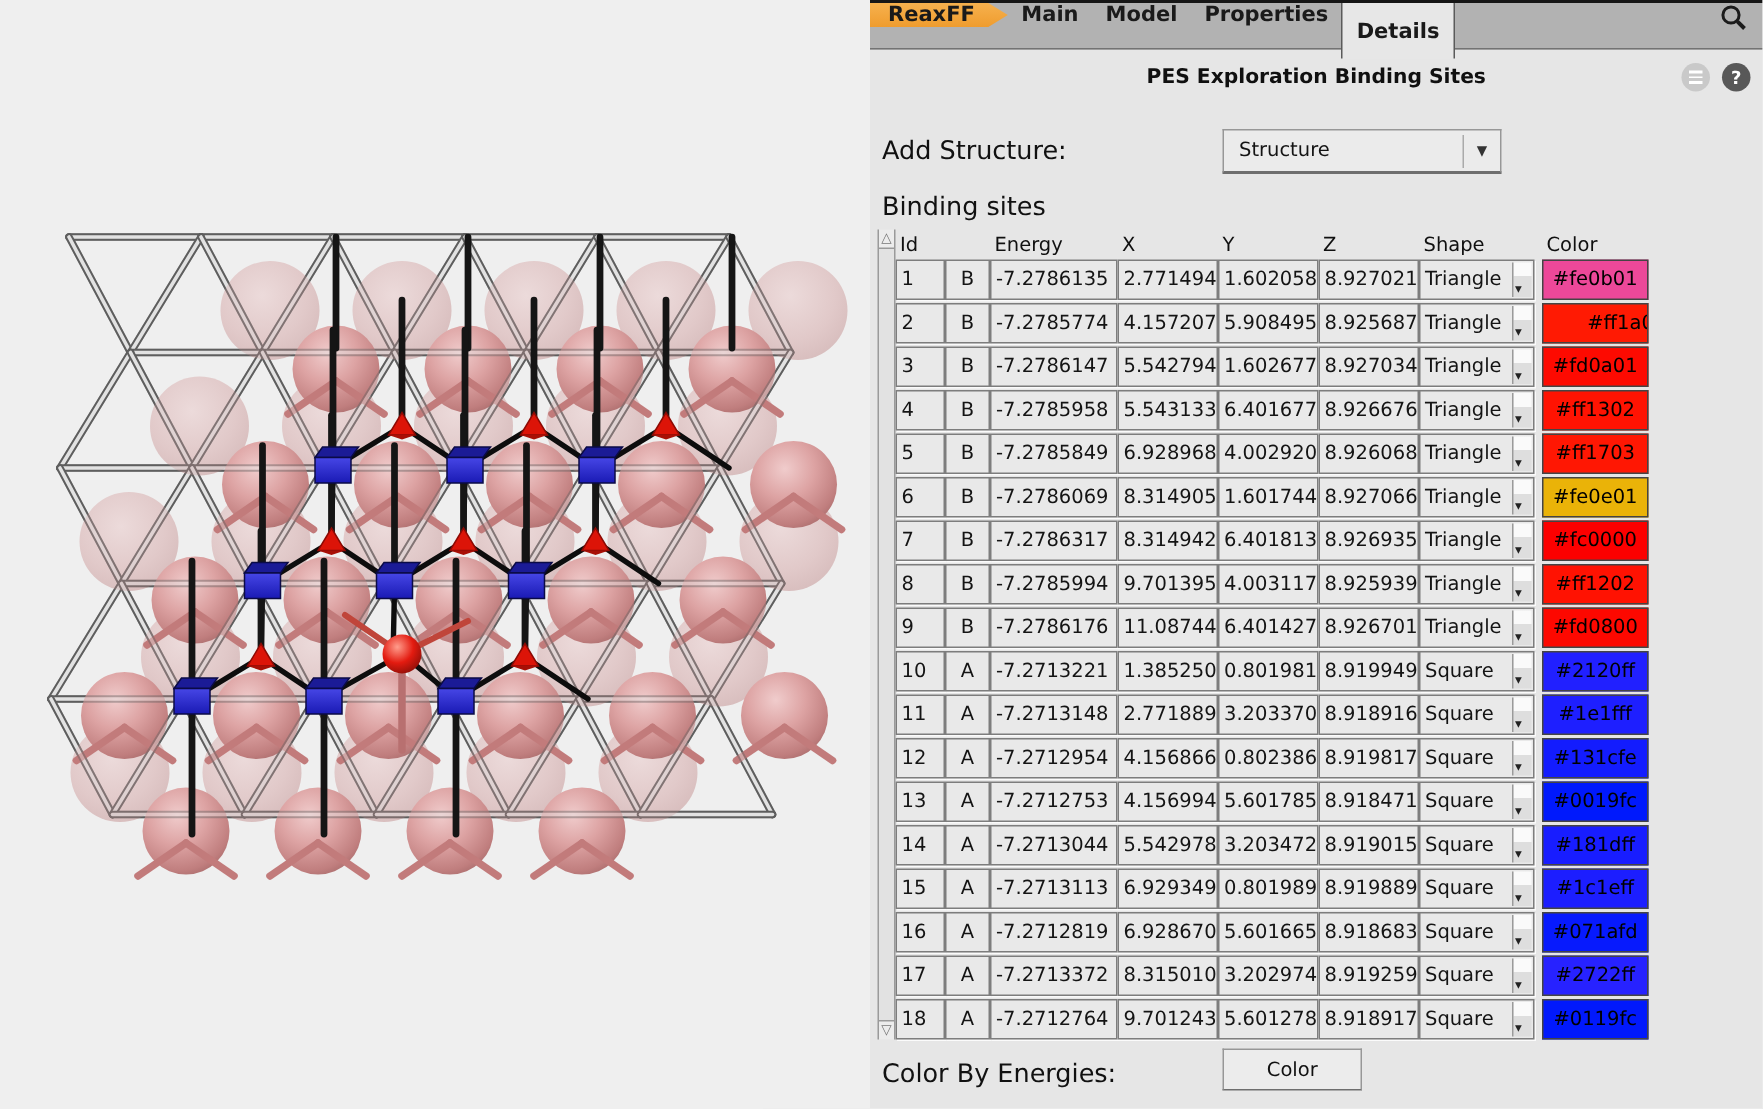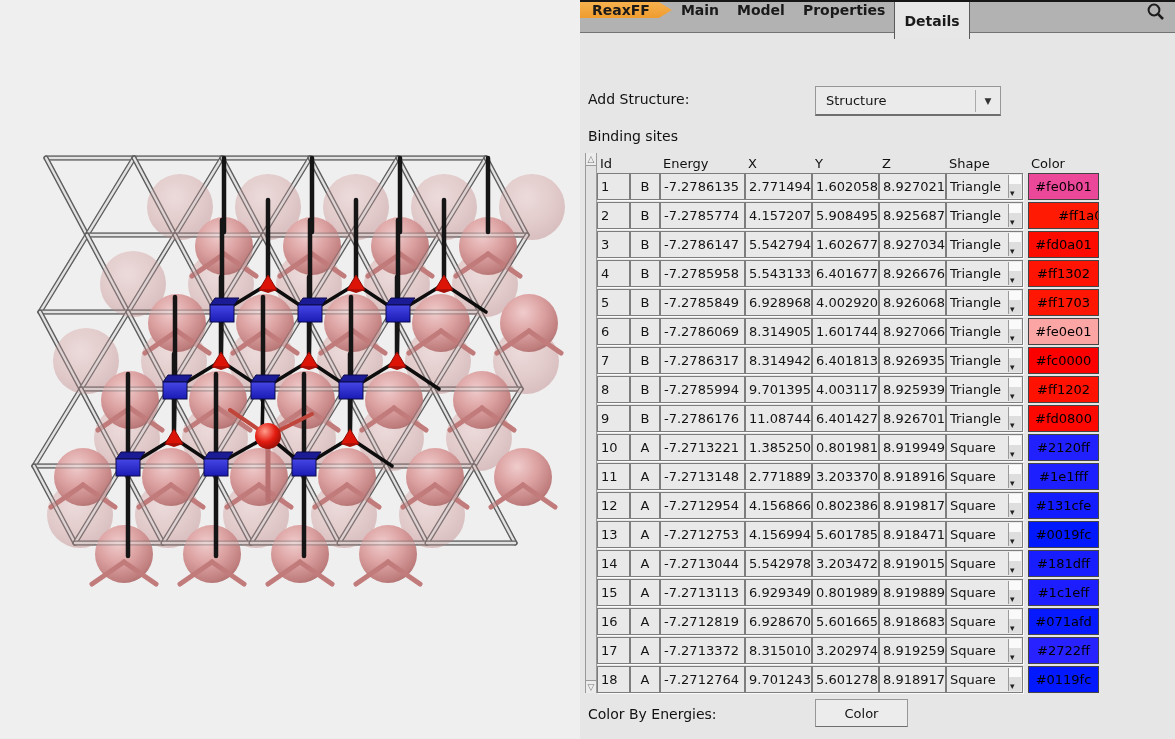--- a/index.html
+++ b/index.html
@@ -21,21 +21,21 @@
   .tab-spacer{flex:1;}
   .searchbox{display:flex;align-items:center;padding:0 10px;}
   .title-row{position:absolute;left:0;top:40px;width:595px;height:24px;}
   .page-title{position:absolute;left:0;top:3px;width:595px;text-align:center;
           font-size:13.5px;font-weight:bold;color:#101010;}
   .circ{position:absolute;width:19px;height:19px;border-radius:50%;top:2px;
         display:flex;align-items:center;justify-content:center;}
   .circ.menu{left:541px;background:#c9c9c9;flex-direction:column;gap:2px;}
   .circ.menu i{display:block;width:9px;height:1.6px;background:#fff;}
   .circ.help{left:568px;background:#585858;color:#fff;font-size:12px;font-weight:bold;}
-  .lbl{position:absolute;left:8px;font-size:14px;color:#111;}
+  .lbl{position:absolute;left:8px;font-size:17px;color:#111;}
   .dropdown{position:absolute;left:235px;top:86px;width:186px;height:30px;background:#ebebeb;
         border:1px solid #979797;border-bottom:2px solid #6e6e6e;
         display:flex;align-items:center;font-size:13px;}
   .dropdown .val{padding-left:10px;flex:1;}
   .dropdown .sep{width:1px;height:22px;background:#aaa;margin-right:0;}
   .dropdown .arr{width:24px;text-align:center;font-size:9px;color:#333;}
   
   .vscroll{position:absolute;left:5px;top:153px;width:12px;height:540px;background:#e2e2e2;
         border-left:1px solid #9a9a9a;border-right:1px solid #9a9a9a;}
   .sarrow{position:absolute;left:0;width:10px;height:13px;display:flex;align-items:center;
@@ -641,20 +641,29 @@
       <div class="tab active">Details</div>
       <div class="tab-spacer"></div>
       <div class="searchbox">
         <svg width="19" height="19" viewBox="0 0 19 19">
           <circle cx="8" cy="8" r="5.4" fill="none" stroke="#1c1c1c" stroke-width="2"></circle>
           <line x1="12.2" y1="12.2" x2="17" y2="17" stroke="#1c1c1c" stroke-width="2.6"></line>
         </svg>
       </div>
     </div>
 
+    <div class="title-row">
+      <div class="page-title">PES Exploration Binding Sites</div>
+      <div class="circ menu">
+          <i></i>
+          <i></i>
+          <i></i>
+        </div>
+      <div class="circ help">?</div>
+    </div>
 
     <div class="lbl" style="top:91px;">Add Structure:</div>
     <div class="dropdown">
       <span class="val">Structure</span>
       <span class="sep"></span>
       <span class="arr">▼</span>
     </div>
 
     <div class="lbl" style="top:128px;">Binding sites</div>
 
@@ -725,21 +734,21 @@
             <div class="cell c-color" style="background: rgb(255, 23, 3);">#ff1703</div>
           </div>
           <div class="trow">
             <div class="cell c-id">6</div>
             <div class="cell c-type">B</div>
             <div class="cell c-energy">-7.2786069</div>
             <div class="cell c-x">8.314905</div>
             <div class="cell c-y">1.601744</div>
             <div class="cell c-z">8.927066</div>
             <div class="cell c-shape">Triangle<span class="combo"></span></div>
-            <div class="cell c-color" style="background: #fca5a5;">#fe0e01</div>
+            <div class="cell c-color" style="background: #eab308;">#fe0e01</div>
           </div>
           <div class="trow">
             <div class="cell c-id">7</div>
             <div class="cell c-type">B</div>
             <div class="cell c-energy">-7.2786317</div>
             <div class="cell c-x">8.314942</div>
             <div class="cell c-y">6.401813</div>
             <div class="cell c-z">8.926935</div>
             <div class="cell c-shape">Triangle<span class="combo"></span></div>
             <div class="cell c-color" style="background: rgb(252, 0, 0);">#fc0000</div>

